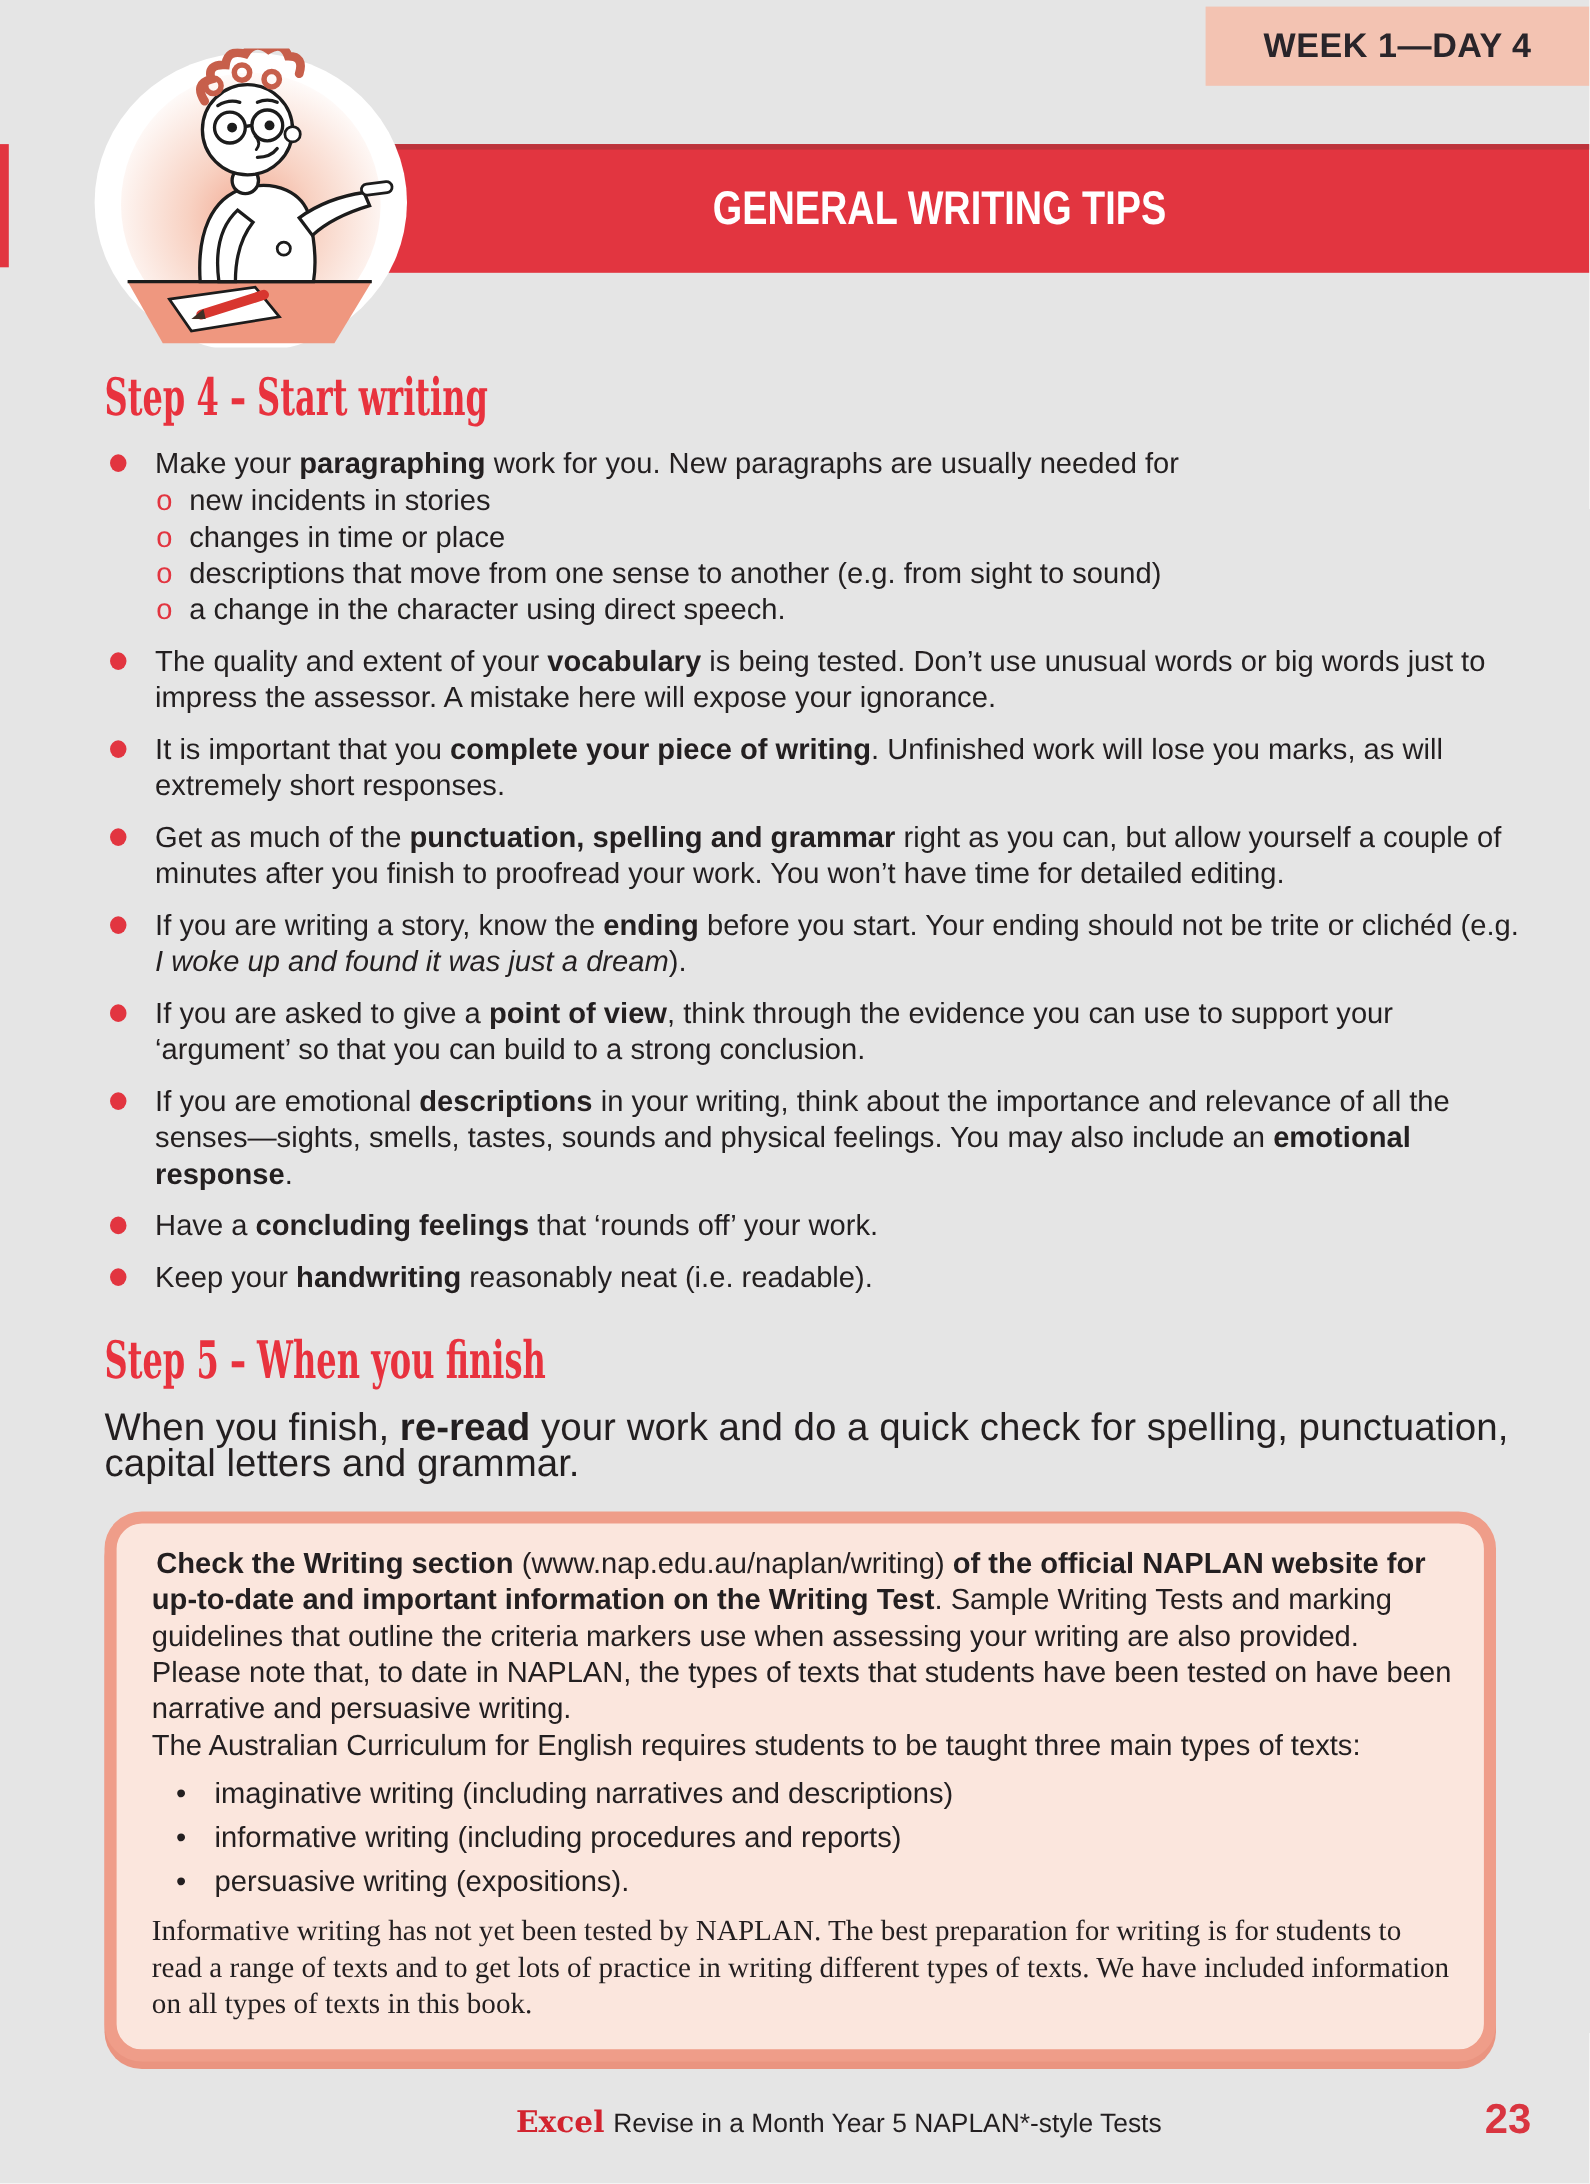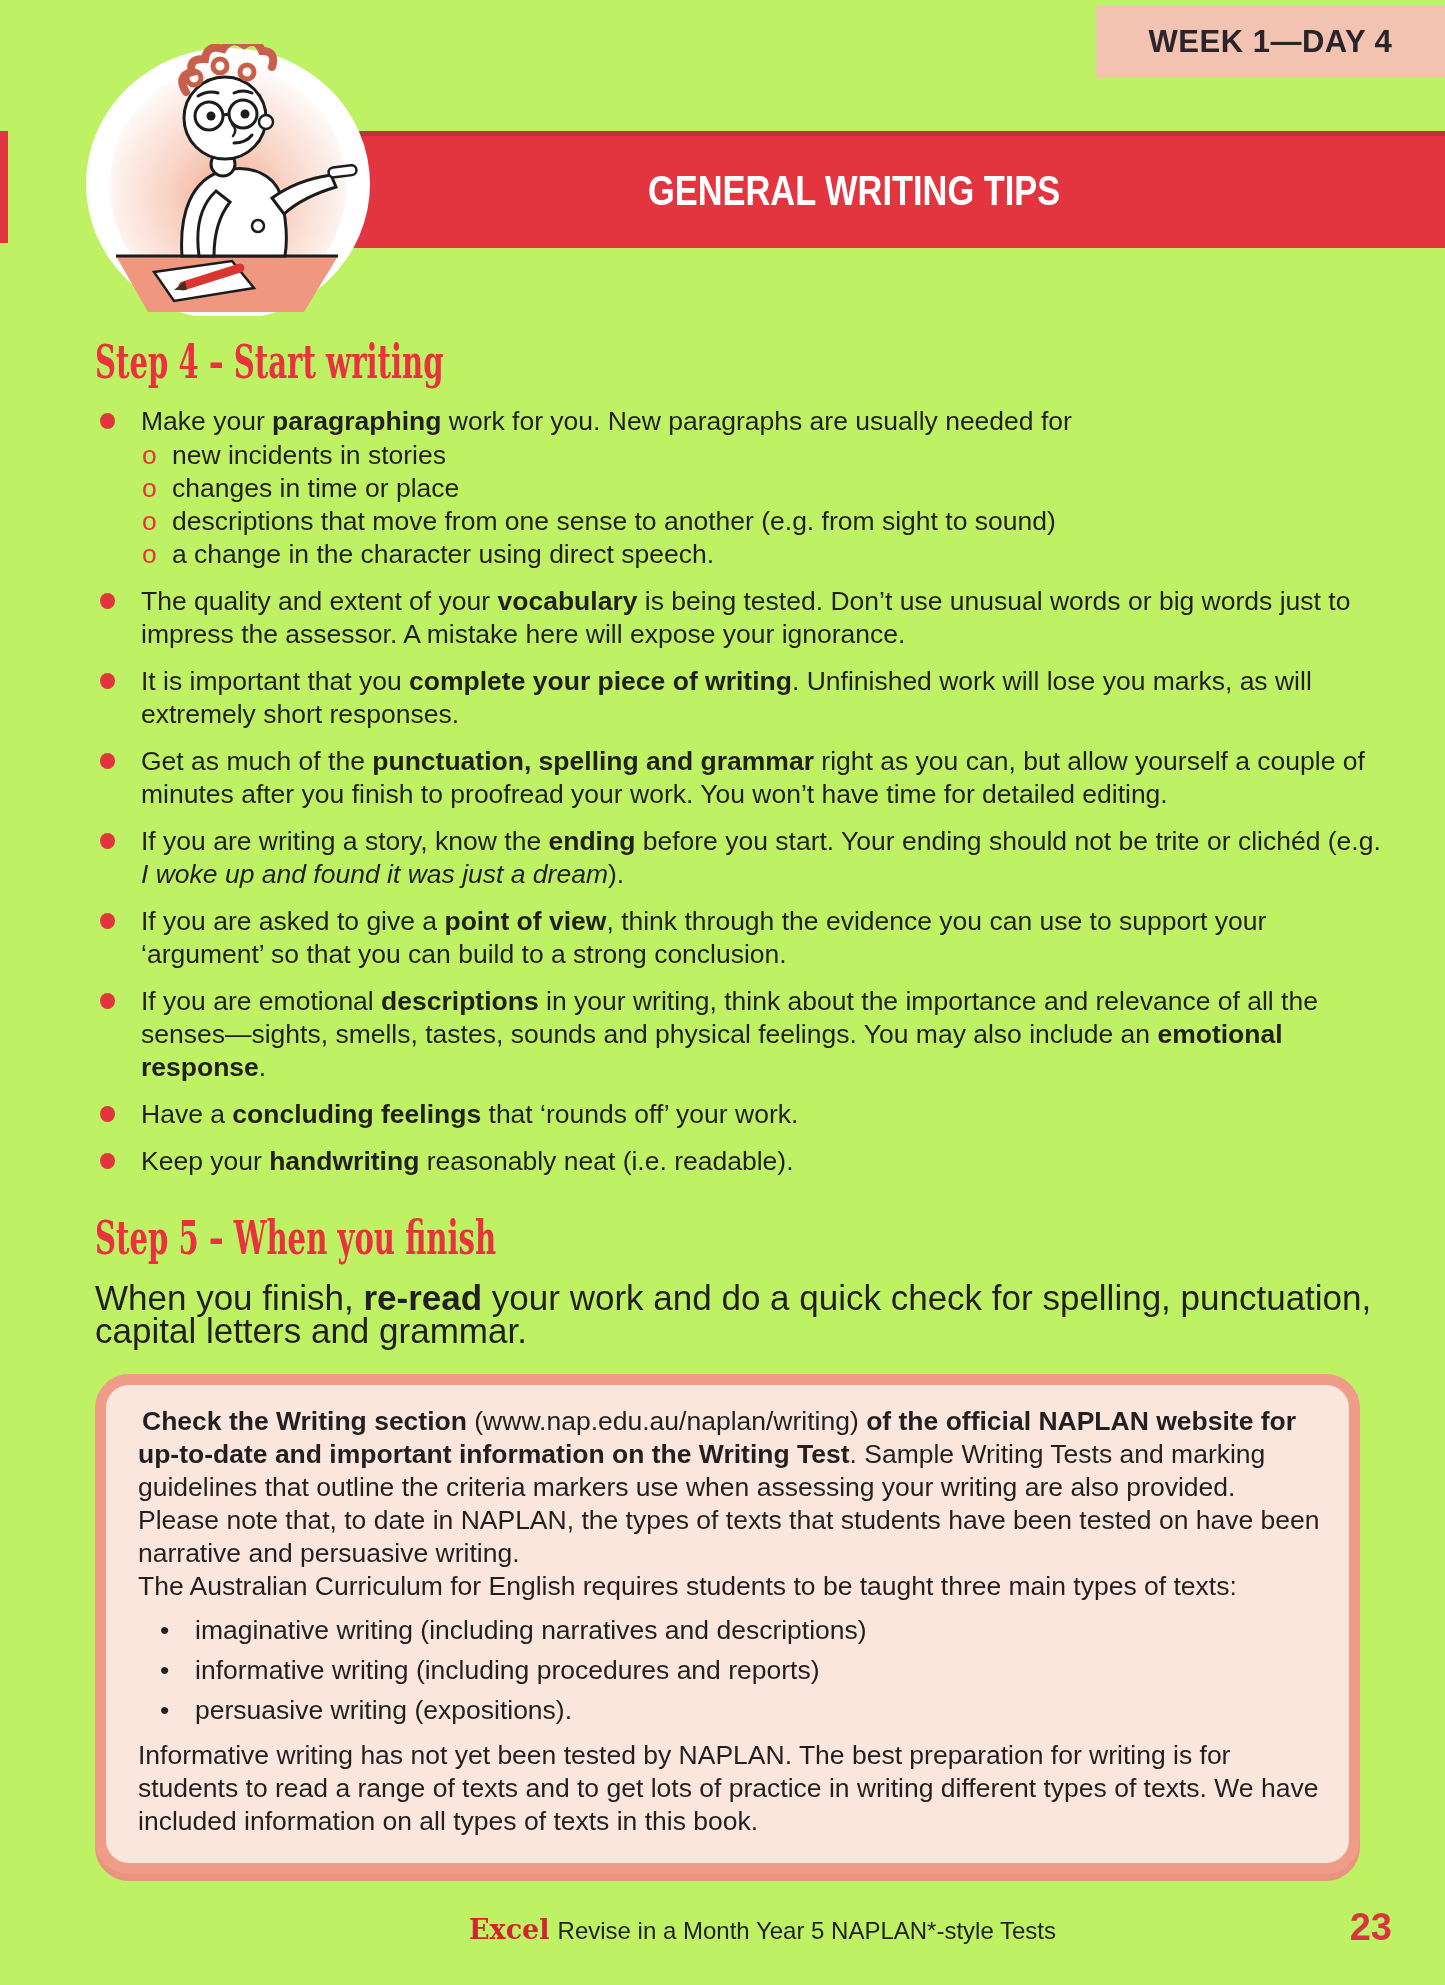--- a/index.html
+++ b/index.html
@@ -1,18 +1,18 @@
 <!DOCTYPE html>
 <html><head>
 <meta charset="utf-8">
 <style>
   * { margin:0; padding:0; box-sizing:border-box; }
   html,body { background:#ffffff; }
   .page {
-    position:relative; width:1445px; height:1985px; background:#bef264;
+    position:relative; width:1445px; height:1985px; background:#e5e5e5;
     font-family:"Liberation Sans", sans-serif; color:#231f20; overflow:hidden;
   }
   .b { font-weight:bold; }
   .i { font-style:italic; }
 
   
   .week-banner {
     position:absolute; top:6px; right:0; width:349px; height:72px;
     background:#f3c3b2; display:flex; align-items:center; justify-content:center;
   }
@@ -57,21 +57,21 @@
     box-shadow:0 7px 0 #ea9480;
     padding:20px 28px 25px 32px;
     font-size:26.5px; line-height:33px;
   }
   .box-p1 { text-indent:4px; }
   .box-p2 { margin-top:0; }
   .box-list { list-style:none; margin:11px 0; }
   .box-item { position:relative; padding-left:57px; margin-bottom:7px; }
   .box-item:last-child { margin-bottom:0; }
   .box-dot { position:absolute; left:22px; }
-  .box-p3 { margin-top:12px; }
+  .box-p3 { margin-top:12px;font-family:Liberation Serif, serif; }
 
   
   .footer { position:absolute; left:0; right:0; bottom:40px; text-align:center; padding-left:80px; font-size:24px; }
   .brand { font-family:"DejaVu Serif", serif; font-weight:bold; color:#d2232e; font-size:27px; margin-right:8px; }
   .page-number { position:absolute; right:53px; bottom:36px; color:#d93540; font-weight:bold; font-size:38px; }
 </style>
 </head>
 <body>
 
 <div class="page">

